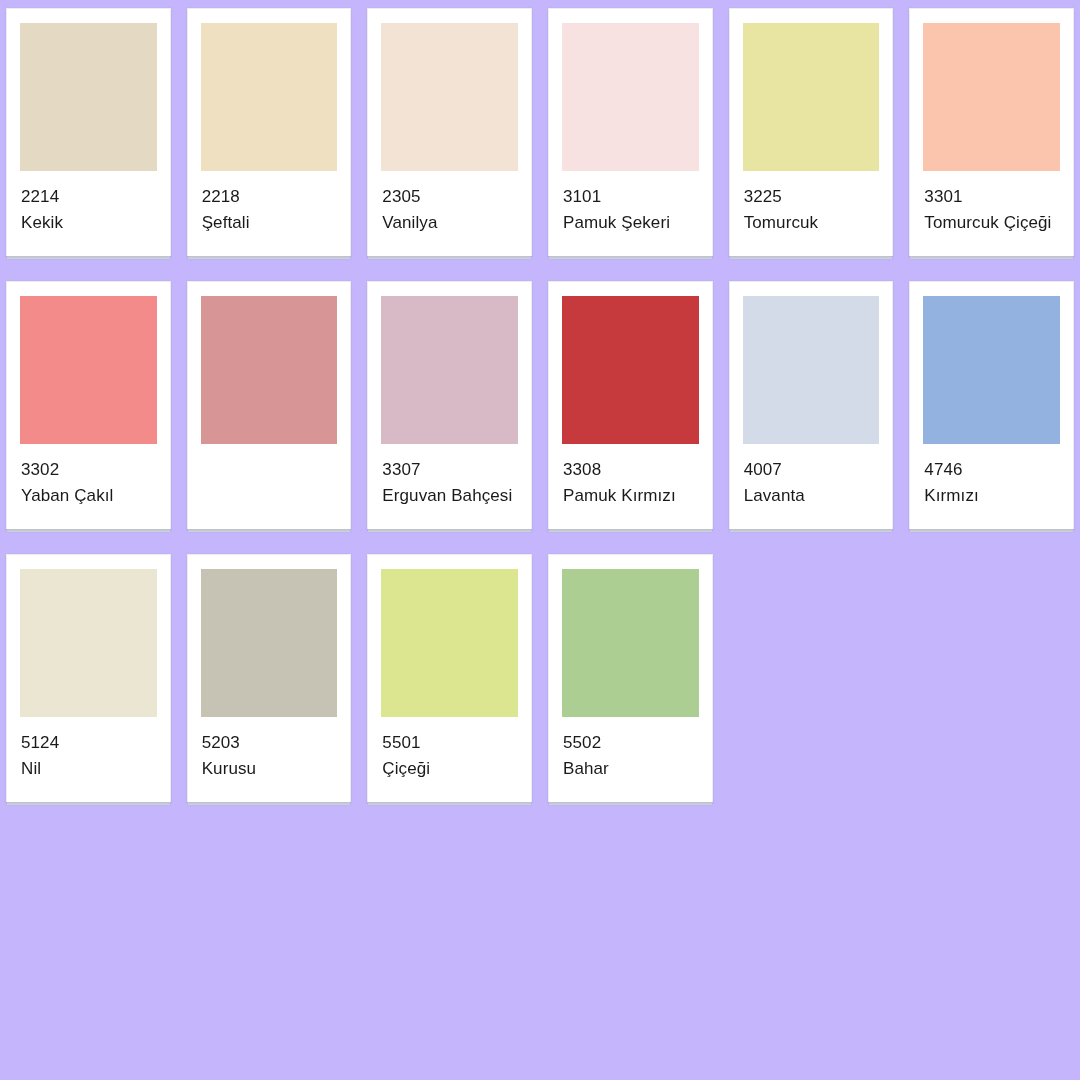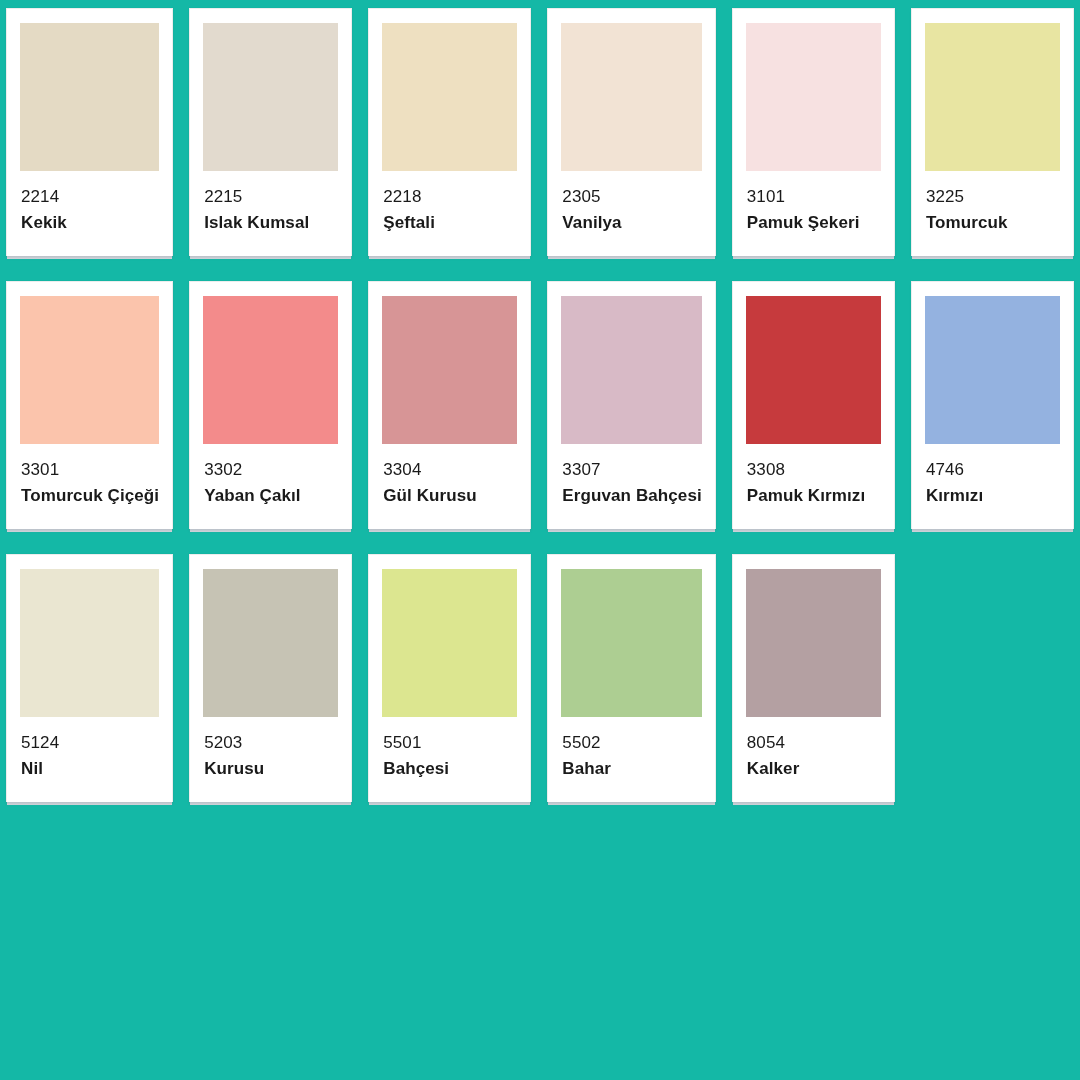--- a/index.html
+++ b/index.html
@@ -8,21 +8,21 @@
     width: 1080px;
     height: 1080px;
     overflow: hidden;
     background: #f4f4f4;
     font-family: "Liberation Sans", sans-serif;
   }
 
   #palette-page {
     width: 1080px;
     height: 1080px;
-    background: #14b8a6;
+    background: #c4b5fd;
     box-sizing: border-box;
     padding: 8px 6px 0 6px;
     overflow: hidden;
   }
 
   .swatch-grid {
     display: grid;
     grid-template-columns: repeat(6, 1fr);
     column-gap: 16px;
     row-gap: 25px;
@@ -68,40 +68,32 @@
     color: #1a1a1a;
     letter-spacing: 0.1px;
   }
 
   .swatch-name {
     font-size: 17px;
     line-height: 26px;
     color: #1a1a1a;
     letter-spacing: 0.1px;
     white-space: nowrap;
-    font-weight: bold;
   }
 </style>
 </head>
 <body>
 
 <div id="palette-page">
   <div class="swatch-grid">
       <div class="swatch-card">
         <div class="swatch-color" style="background: rgb(228, 218, 196);"></div>
         <div class="swatch-meta">
           <div class="swatch-code">2214</div>
           <div class="swatch-name">Kekik</div>
-        </div>
-      </div>
-      <div class="swatch-card">
-        <div class="swatch-color" style="background: rgb(226, 218, 206);"></div>
-        <div class="swatch-meta">
-          <div class="swatch-code">2215</div>
-          <div class="swatch-name">Islak Kumsal</div>
         </div>
       </div>
       <div class="swatch-card">
         <div class="swatch-color" style="background: rgb(238, 224, 193);"></div>
         <div class="swatch-meta">
           <div class="swatch-code">2218</div>
           <div class="swatch-name">Şeftali</div>
         </div>
       </div>
       <div class="swatch-card">
@@ -134,37 +126,40 @@
       </div>
       <div class="swatch-card">
         <div class="swatch-color" style="background: rgb(243, 139, 139);"></div>
         <div class="swatch-meta">
           <div class="swatch-code">3302</div>
           <div class="swatch-name">Yaban Çakıl</div>
         </div>
       </div>
       <div class="swatch-card">
         <div class="swatch-color" style="background: rgb(215, 149, 150);"></div>
-        <div class="swatch-meta">
-          <div class="swatch-code">3304</div>
-          <div class="swatch-name">Gül Kurusu</div>
-        </div>
       </div>
       <div class="swatch-card">
         <div class="swatch-color" style="background: rgb(216, 186, 198);"></div>
         <div class="swatch-meta">
           <div class="swatch-code">3307</div>
           <div class="swatch-name">Erguvan Bahçesi</div>
         </div>
       </div>
       <div class="swatch-card">
         <div class="swatch-color" style="background: rgb(198, 58, 61);"></div>
         <div class="swatch-meta">
           <div class="swatch-code">3308</div>
           <div class="swatch-name">Pamuk Kırmızı</div>
+        </div>
+      </div>
+      <div class="swatch-card">
+        <div class="swatch-color" style="background: rgb(211, 219, 233);"></div>
+        <div class="swatch-meta">
+          <div class="swatch-code">4007</div>
+          <div class="swatch-name">Lavanta</div>
         </div>
       </div>
       <div class="swatch-card">
         <div class="swatch-color" style="background: rgb(148, 178, 224);"></div>
         <div class="swatch-meta">
           <div class="swatch-code">4746</div>
           <div class="swatch-name">Kırmızı</div>
         </div>
       </div>
       <div class="swatch-card">
@@ -178,31 +173,24 @@
         <div class="swatch-color" style="background: rgb(198, 195, 180);"></div>
         <div class="swatch-meta">
           <div class="swatch-code">5203</div>
           <div class="swatch-name">Kurusu</div>
         </div>
       </div>
       <div class="swatch-card">
         <div class="swatch-color" style="background: rgb(220, 230, 144);"></div>
         <div class="swatch-meta">
           <div class="swatch-code">5501</div>
-          <div class="swatch-name">Bahçesi</div>
+          <div class="swatch-name">Çiçeği</div>
         </div>
       </div>
       <div class="swatch-card">
         <div class="swatch-color" style="background: rgb(173, 206, 146);"></div>
         <div class="swatch-meta">
           <div class="swatch-code">5502</div>
           <div class="swatch-name">Bahar</div>
         </div>
       </div>
-      <div class="swatch-card">
-        <div class="swatch-color" style="background: rgb(180, 160, 162);"></div>
-        <div class="swatch-meta">
-          <div class="swatch-code">8054</div>
-          <div class="swatch-name">Kalker</div>
-        </div>
-      </div>
     </div>
 </div>
 
 </body></html>

